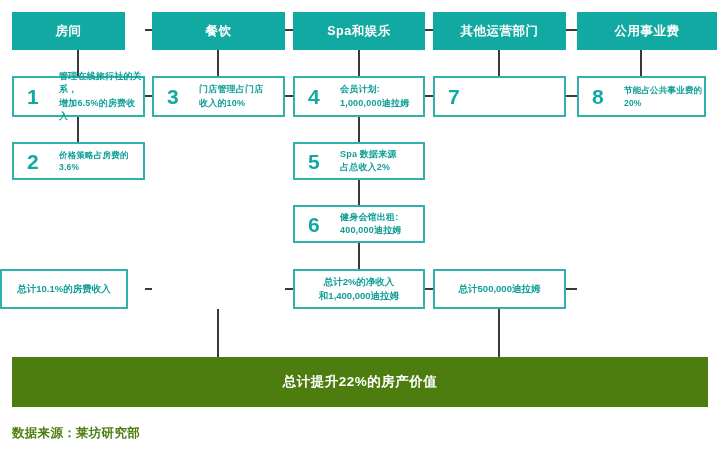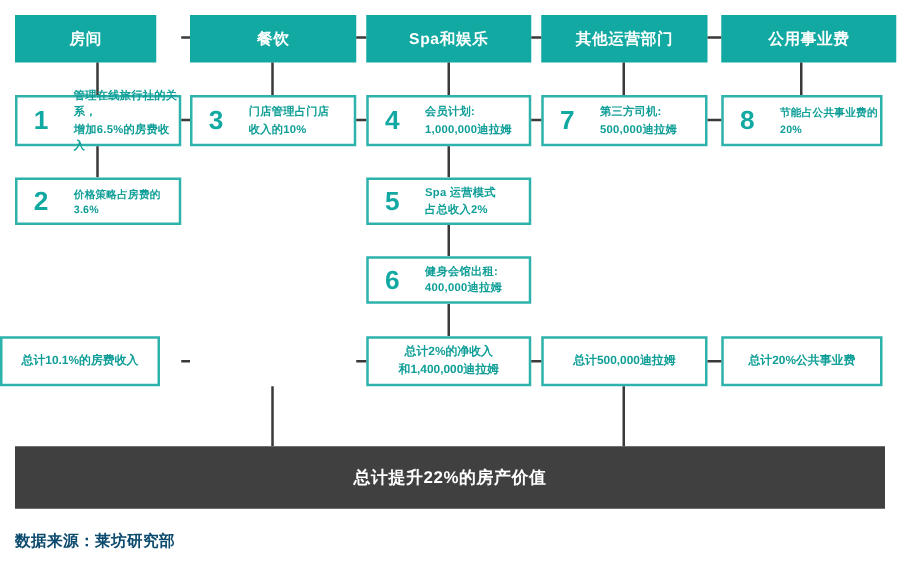--- a/index.html
+++ b/index.html
@@ -33,28 +33,28 @@
     flex-direction:column;align-items:center;justify-content:center;
     color:#0f9e97;font-size:9.5px;font-weight:bold;line-height:1.45;
     text-align:center;
   }
   
   .vl{position:absolute;width:2px;background:#3a3a3a;}
   .hl{position:absolute;height:2px;background:#3a3a3a;}
   
   .bar{
     position:absolute;left:12px;top:357px;width:696px;height:50px;
-    background:#404040;color:#ffffff;display:flex;align-items:center;
+    background:#4d7c0f;color:#ffffff;display:flex;align-items:center;
     justify-content:center;font-size:13.5px;font-weight:bold;
     letter-spacing:0.5px;
   }
   
   .footer{
     position:absolute;left:12px;top:425px;font-size:12.5px;font-weight:bold;
-    color:#0c4a6e;letter-spacing:0.3px;
+    color:#4d7c0f;letter-spacing:0.3px;
   }
 </style>
 </head>
 <body>
 
 <div class="canvas">
 
   <div class="hdr" style="left:12px;width:113px">房间</div>
   <div class="hdr" style="left:152px;width:133px">餐饮</div>
   <div class="hdr" style="left:293px;width:132px">Spa和娱乐</div>
@@ -88,24 +88,20 @@
   </div>
   <div class="step" style="left:293px;top:76px;width:132px;height:41px">
     <span class="num">4</span>
     <span class="txt">
       <span>会员计划:</span>
       <span>1,000,000迪拉姆</span>
     </span>
   </div>
   <div class="step" style="left:433px;top:76px;width:133px;height:41px">
     <span class="num">7</span>
-    <span class="txt">
-      <span>第三方司机:</span>
-      <span>500,000迪拉姆</span>
-    </span>
   </div>
   <div class="step" style="left:577px;top:76px;width:129px;height:41px">
     <span class="num">8</span>
     <span class="txt" style="font-size:8.5px">
       <span>节能占公共事业费的20%</span>
     </span>
   </div>
 
   <i class="hl" style="left:145px;top:95px;width:7px"></i>
   <i class="hl" style="left:285px;top:95px;width:8px"></i>
@@ -119,21 +115,21 @@
 
   <div class="step" style="left:12px;top:142px;width:133px;height:38px">
     <span class="num">2</span>
     <span class="txt" style="font-size:8.5px">
       <span>价格策略占房费的3.6%</span>
     </span>
   </div>
   <div class="step" style="left:293px;top:142px;width:132px;height:38px">
     <span class="num">5</span>
     <span class="txt">
-      <span>Spa 运营模式</span>
+      <span>Spa 数据来源</span>
       <span>占总收入2%</span>
     </span>
   </div>
 
   <div class="step" style="left:293px;top:205px;width:132px;height:38px">
     <span class="num">6</span>
     <span class="txt">
       <span>健身会馆出租:</span>
       <span>400,000迪拉姆</span>
     </span>
@@ -142,23 +138,20 @@
   <div class="sum" style="left:0;width:128px">
     <span>总计10.1%的房费收入</span>
   </div>
   <div class="sum" style="left:293px;width:132px">
     <span>总计2%的净收入</span>
     <span>和1,400,000迪拉姆</span>
   </div>
   <div class="sum" style="left:433px;width:133px">
     <span>总计500,000迪拉姆</span>
   </div>
-  <div class="sum" style="left:577px;width:129px">
-    <span>总计20%公共事业费</span>
-  </div>
 
   <i class="hl" style="left:145px;top:288px;width:7px"></i>
   <i class="hl" style="left:285px;top:288px;width:8px"></i>
   <i class="hl" style="left:425px;top:288px;width:8px"></i>
   <i class="hl" style="left:566px;top:288px;width:11px"></i>
 
   <i class="vl" style="left:217px;top:309px;height:48px"></i>
   <i class="vl" style="left:498px;top:309px;height:48px"></i>
 
   <div class="bar">总计提升22%的房产价值</div>

